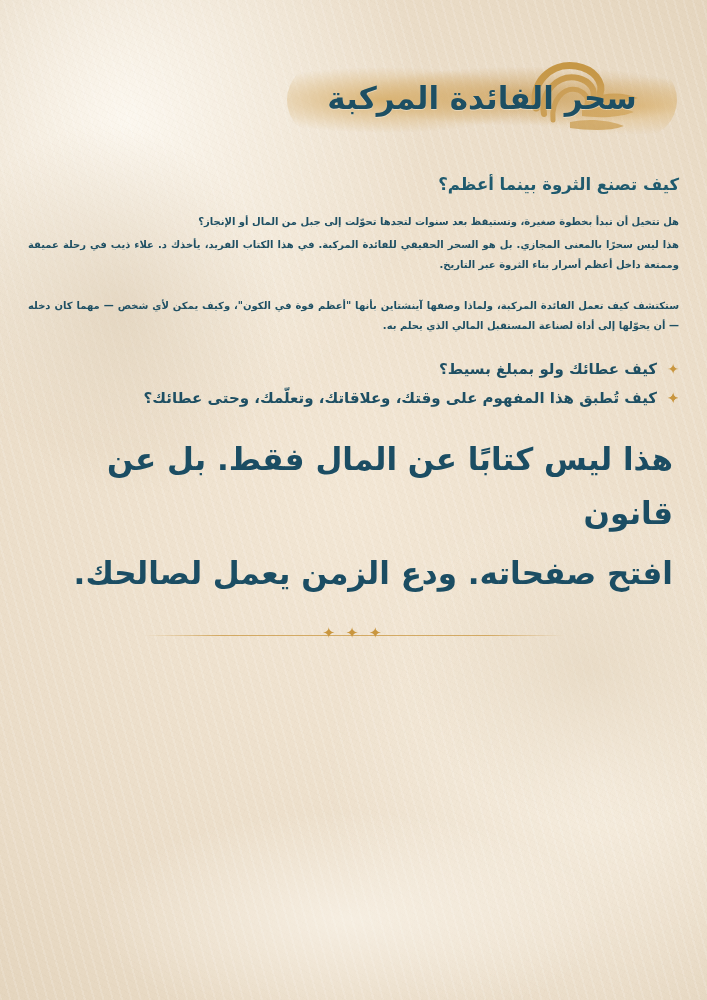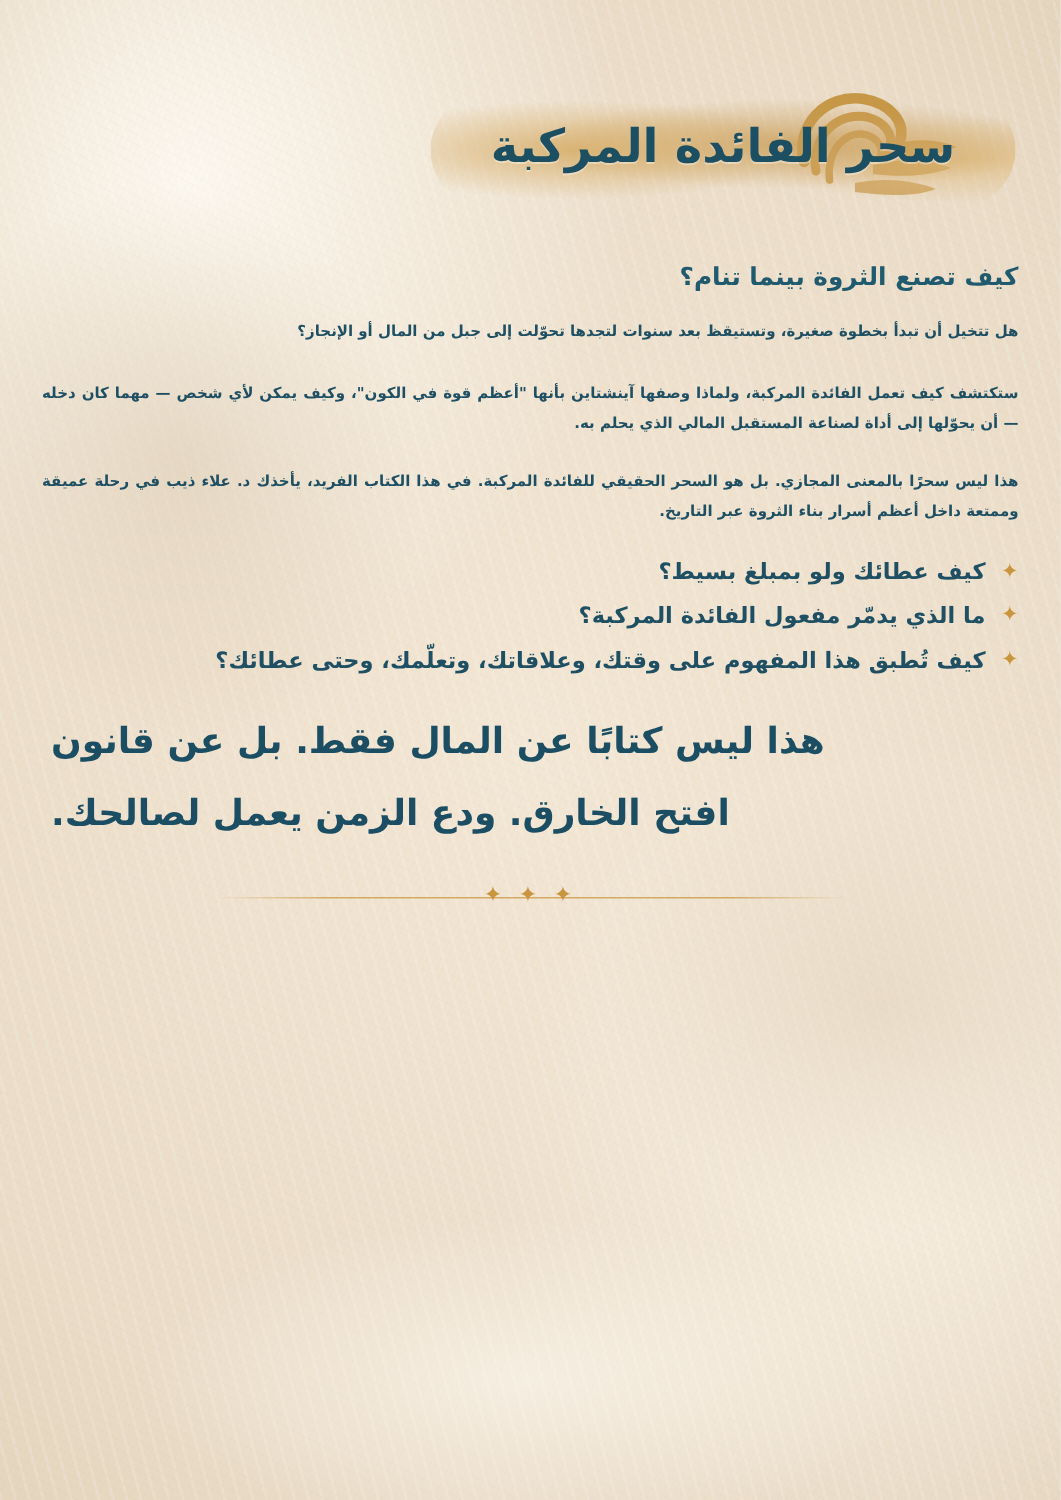--- a/index.html
+++ b/index.html
@@ -155,23 +155,23 @@
   .bul-mark {
     position: absolute;
     right: 0;
     top: 1px;
     color: #c9963f;
     font-size: 14px;
     line-height: 1.95;
   }
 
   .closing {
-    text-align: left;
+    text-align: right;
     color: #1b4d63;
-    font-size: 24px;
+    font-size: 31px;
     font-weight: bold;
     line-height: 1.75;
     padding: 0 6px;
   }
   .closing .l1 { display:block; }
   .closing .l2 { display:block; }
   .closing .l3 { display:block; margin-top: 6px; }
 
   .divider {
     margin: 26px auto 0 auto;
@@ -225,45 +225,44 @@
     </div>
 
     <div class="title-wrap">
       <div class="title-brush"></div>
       <div class="title-text">سحر الفائدة المركبة</div>
     </div>
   </div>
 
   <div class="content">
 
-    <div class="q-line">كيف تصنع الثروة بينما تنام؟</div>
+    <div class="q-line">كيف تصنع الثروة بينما أعظم؟</div>
 
     <p class="para">هل تتخيل أن تبدأ بخطوة صغيرة، وتستيقظ بعد سنوات لتجدها تحوّلت إلى جبل من المال أو الإنجاز؟</p>
+    <p class="para spaced">هذا ليس سحرًا بالمعنى المجازي. بل هو السحر الحقيقي للفائدة المركبة. في هذا الكتاب الفريد، يأخذك د. علاء ذيب في رحلة عميقة وممتعة داخل أعظم أسرار بناء الثروة عبر التاريخ.</p>
     <p class="para block2">ستكتشف كيف تعمل الفائدة المركبة، ولماذا وصفها آينشتاين بأنها "أعظم قوة في الكون"، وكيف يمكن لأي شخص — مهما كان دخله — أن يحوّلها إلى أداة لصناعة المستقبل المالي الذي يحلم به.</p>
-    <p class="para spaced">هذا ليس سحرًا بالمعنى المجازي. بل هو السحر الحقيقي للفائدة المركبة. في هذا الكتاب الفريد، يأخذك د. علاء ذيب في رحلة عميقة وممتعة داخل أعظم أسرار بناء الثروة عبر التاريخ.</p>
 
     <ul class="bullets">
       <li>
         <span class="bul-mark">✦</span>
         <span>كيف عطائك ولو بمبلغ بسيط؟</span>
       </li>
       <li>
         <span class="bul-mark">✦</span>
-        <span>ما الذي يدمّر مفعول الفائدة المركبة؟</span>
       </li>
       <li>
         <span class="bul-mark">✦</span>
         <span>كيف تُطبق هذا المفهوم على وقتك، وعلاقاتك، وتعلّمك، وحتى عطائك؟</span>
       </li>
     </ul>
 
 
     <div class="closing">
       <span class="l1">هذا ليس كتابًا عن المال فقط. بل عن قانون</span>
-      <span class="l3">افتح الخارق. ودع الزمن يعمل لصالحك.</span>
+      <span class="l3">افتح صفحاته. ودع الزمن يعمل لصالحك.</span>
     </div>
 
     <div class="divider">
       <div class="rule"></div>
       <div class="spark">✦ ✦ ✦</div>
     </div>
 
   </div>
 </div>
 

